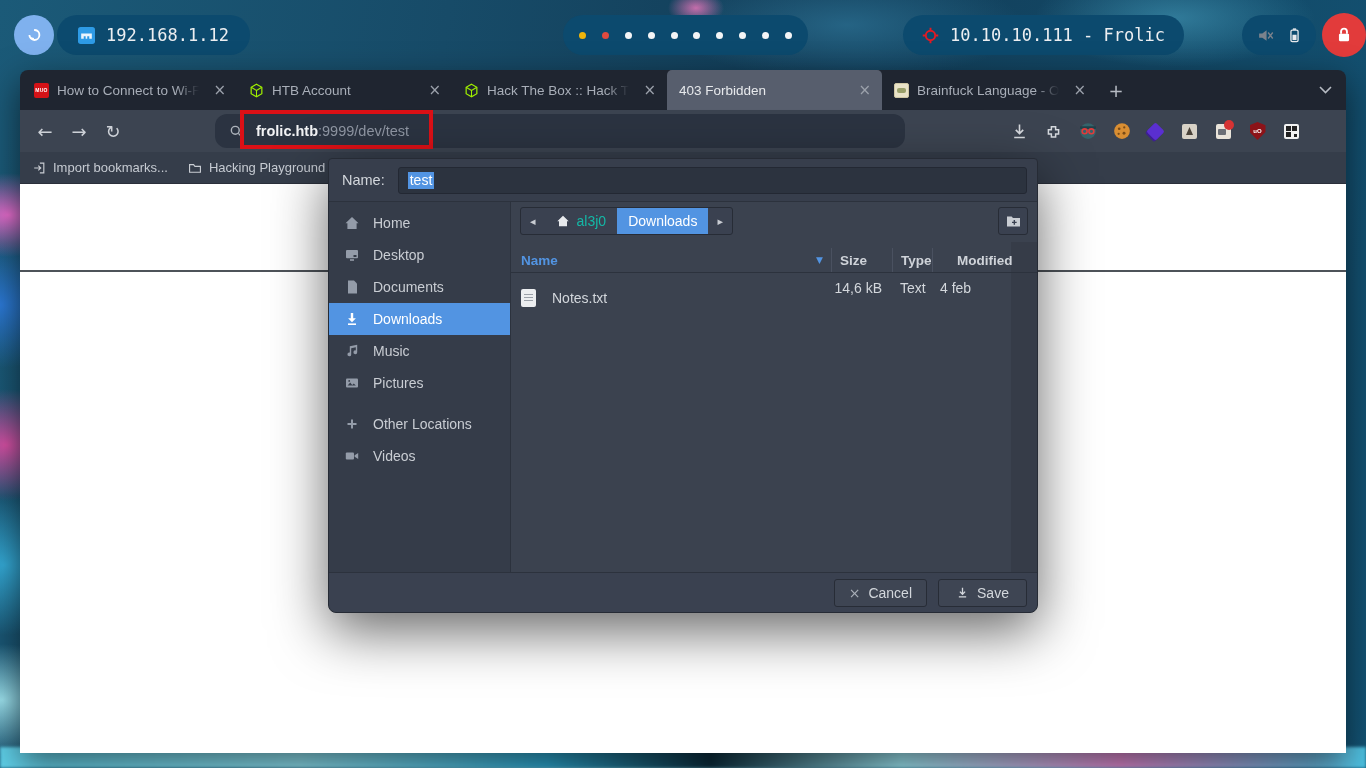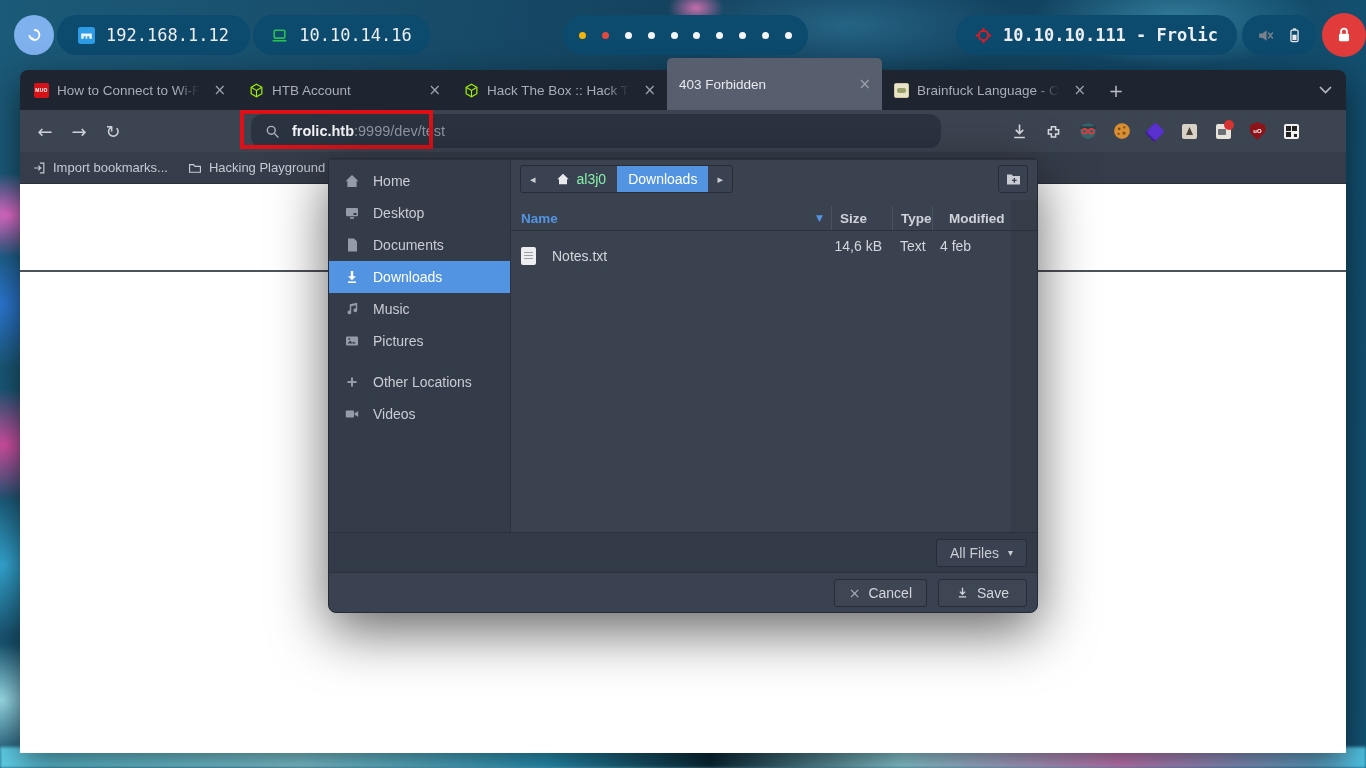--- a/index.html
+++ b/index.html
@@ -28,52 +28,52 @@
   
   .panel { position:absolute; top:0; left:0; width:1366px; height:70px; }
   .launcher { position:absolute; left:14px; top:15px; width:40px; height:40px; border-radius:50%;
     background:#7fb1ee; display:grid; place-items:center; }
   .pill { position:absolute; top:15px; height:40px; background:#0c4a6e; border-radius:20px;
     display:flex; align-items:center; justify-content:center; gap:11px; color:#eceef1;
     font-family:"DejaVu Sans Mono","Liberation Mono",monospace; font-size:17px; }
   .pill-eth { left:57px; width:193px; }
   .pill-vpn { left:253px; width:177px; }
   .pill-ws  { left:563px; width:245px; gap:0; justify-content:space-evenly; }
-  .pill-target { left:956px; width:281px;font-weight:bold; }
+  .pill-target { left:903px; width:281px; }
   .pill-status { left:1242px; width:74px; gap:13px; }
   .dot { width:7px; height:7px; border-radius:50%; background:#f4f5f6; }
   .dot.amber { background:#f0b40a; } .dot.red { background:#e04a3f; }
   .lock-btn { position:absolute; left:1322px; top:13px; width:44px; height:44px; border-radius:50%;
     background:#e23b3b; display:grid; place-items:center; }
   .icon16 { width:17px; height:17px; display:inline-block; }
 
   
   .window { position:absolute; left:20px; top:70px; width:1326px; height:683px;
     border-radius:8px 8px 0 0; box-shadow:0 12px 34px rgba(0,0,0,.55); }
   .tabbar { height:40px; background:#1f2530; border-radius:8px 8px 0 0;
     display:flex; align-items:flex-end; padding-left:2px; }
   .tab { width:215px; height:40px; display:flex; align-items:center; gap:8px;
     padding:0 8px 0 12px; color:#a8aeb8; font-size:13.5px; }
-  .tab.active { height:52px; background:#575e6d; color:#e7e9ec; border-radius:5px 5px 0 0; }
+  .tab.active { height:40px; background:#575e6d; color:#e7e9ec; border-radius:5px 5px 0 0; }
   .tab-title { flex:1; white-space:nowrap; overflow:hidden;
     -webkit-mask-image:linear-gradient(90deg,#000 82%,transparent 98%);
             mask-image:linear-gradient(90deg,#000 82%,transparent 98%); }
   .tab-close { font-size:15px; color:#9ba1ab; padding:0 3px; }
   .newtab { width:38px; height:40px; display:grid; place-items:center; color:#b6bbc3; font-size:18px; }
   .tab-chevron { margin-left:auto; margin-right:14px; height:40px; display:grid; place-items:center; }
   .favicon { width:15px; height:15px; flex:0 0 auto; display:grid; place-items:center; position:relative; }
   .fav-muo { background:#d41217; border-radius:2px; }
   .fav-muo span { color:#fff; font-size:5px; font-weight:bold; letter-spacing:.3px; }
   .fav-tan { background:#e9e3c8; border-radius:2px; border:1px solid #cfc7a5; }
   .fav-tan i { width:9px; height:5px; background:#9aa06a; border-radius:2px; display:block; }
 
   .toolbar { height:42px; background:#3c4451; display:flex; align-items:center; position:relative; }
   .navbtn { width:34px; text-align:center; color:#cdd1d7; font-size:18px; }
   .urlbar { position:absolute; left:195px; top:4px; width:690px; height:34px; background:#2b3341;
-    border-radius:12px; display:flex; align-items:center; gap:12px; padding-left:14px; font-size:14.5px;margin-left:36px; }
+    border-radius:12px; display:flex; align-items:center; gap:12px; padding-left:14px; font-size:14.5px; }
   .url-host { color:#f2f3f5; font-weight:bold; }
   .url-rest { color:#8f96a3; }
   .red-box { position:absolute; left:220px; top:0; width:193px; height:39px;
     border:4px solid #dc1016; z-index:6; }
   .tool-icons { position:absolute; right:12px; top:0; height:42px; display:flex; align-items:center; gap:15px; }
   .ticon { width:19px; height:19px; display:grid; place-items:center; position:relative; }
   .hamburger { width:18px; display:grid; gap:4px; }
   .hamburger i { height:2px; background:#cdd1d7; border-radius:1px; }
   .diamond { width:13px; height:13px; background:#5a2fd0; transform:rotate(45deg); border-radius:2px;
     box-shadow:0 2px 0 #3d1f92; }
@@ -116,34 +116,34 @@
   .dlg-sidebar { width:182px; background:#353c49; border-right:1px solid #2c323d; padding-top:5px; }
   .side-item { height:32px; display:flex; align-items:center; gap:13px; padding-left:15px; color:#c9cdd3; }
   .side-item.selected { background:#5294e2; color:#fff; }
   .side-item.other { margin-top:9px; }
   .sicon { width:16px; height:16px; }
   .dlg-main { flex:1; display:flex; flex-direction:column; background:#3b424f; position:relative; }
   .scroll-gutter { position:absolute; right:0; top:40px; bottom:0; width:26px; background:#363c48; }
   .pathbar { height:38px; display:flex; align-items:center; padding:0 9px; position:relative; z-index:1; }
   .crumb-group { display:flex; align-items:stretch; height:28px; background:#3a4150;
     border:1px solid #272c36; border-radius:3px; overflow:hidden; }
-  .crumb-seg { display:flex; align-items:center; gap:7px; padding:0 11px; color:#86efac; }
+  .crumb-seg { display:flex; align-items:center; gap:7px; padding:0 11px; color:#14b8a6; }
   .crumb-nav { padding:0 9px; color:#c9cdd3; font-size:11px; display:flex; align-items:center; }
   .crumb-current { background:#5294e2; color:#fff; }
   .newfolder-btn { margin-left:auto; width:30px; height:28px; background:#3a4150;
     border:1px solid #272c36; border-radius:3px; display:grid; place-items:center; }
   .list-header { height:25px; margin-top:8px; display:flex; align-items:flex-start;
     border-bottom:1px solid #2c323d; font-weight:bold; font-size:13.5px; color:#cfd3d9;
     position:relative; z-index:1; }
   .hc { display:flex; align-items:center; height:100%; }
   .hc-name { flex:1; padding-left:10px; color:#5294e2; }
   .hc-name .sort { margin-left:auto; margin-right:8px; font-size:9px; color:#5294e2; }
   .hc-size { width:61px; border-left:1px solid #4a5160; padding-left:8px; }
   .hc-type { width:40px; border-left:1px solid #4a5160; padding-left:8px; }
-  .hc-mod  { width:105px; border-left:1px solid #4a5160; padding-left:16px; }
+  .hc-mod  { width:105px; border-left:1px solid #4a5160; padding-left:24px; }
   .file-row { height:29px; display:flex; align-items:center; position:relative; z-index:1; }
   .fc-name { flex:1; padding-left:10px; display:flex; align-items:center; gap:16px;margin-top:20px; }
   .fc-size { width:61px; text-align:right; padding-right:10px; }
   .fc-type { width:40px; padding-left:8px; }
   .fc-mod  { width:105px; padding-left:8px; }
   .doc-ic { width:15px; height:18px; background:#eceef0; border-radius:2px; display:grid; place-items:center; }
   .doc-ic i { width:9px; height:8px;
     background:repeating-linear-gradient(#9aa0a8 0 1px, transparent 1px 3px); display:block; }
   .dlg-filter { height:40px; background:#343b48; border-top:1px solid #2c323d;
     display:flex; align-items:center; justify-content:flex-end; padding-right:10px; }
@@ -175,29 +175,20 @@
   <div class="pill pill-eth">
     <span class="icon16">
       <svg width="17" height="17" viewBox="0 0 16 16">
           <rect width="16" height="16" rx="2.5" fill="#2e9be6"></rect>
           <path d="M3 6h10v5h-2.4V8.6H8.7V11H7.2V8.6H5.4V11H3z" fill="#eaf4fc"></path>
         </svg>
     </span>
     <span>192.168.1.12</span>
   </div>
 
-  <div class="pill pill-vpn">
-    <span class="icon16">
-      <svg width="17" height="17" viewBox="0 0 16 16">
-          <rect x="3" y="3" width="10" height="7.5" rx="1" fill="none" stroke="#27c153" stroke-width="1.5"></rect>
-          <path d="M1.5 13h13" stroke="#27c153" stroke-width="1.5"></path>
-        </svg>
-    </span>
-    <span>10.10.14.16</span>
-  </div>
 
   <div class="pill pill-ws">
     <span class="dot amber"></span>
     <span class="dot red"></span>
     <span class="dot"></span>
     <span class="dot"></span>
     <span class="dot"></span>
     <span class="dot"></span>
     <span class="dot"></span>
     <span class="dot"></span>
@@ -380,20 +371,26 @@
     </span>
   </div>
 
   <div class="content">
     <div class="hr-403"></div>
   </div>
 </div>
 
 <div class="dialog">
 
+  <div class="dlg-name">
+    <span class="name-label">Name:</span>
+    <div class="name-input">
+      <span class="sel-text">test</span>
+    </div>
+  </div>
 
   <div class="dlg-body">
     <div class="dlg-sidebar">
       <div class="side-item">
         <svg class="sicon" viewBox="0 0 16 16">
             <path d="M8 2L1.5 8.2h1.9V14h9.2V8.2h1.9z" fill="#949ca9"></path>
           </svg>
         <span>Home</span>
       </div>
       <div class="side-item">
@@ -486,26 +483,20 @@
             </span>
           <span>Notes.txt</span>
         </span>
         <span class="fc-size">14,6 kB</span>
         <span class="fc-type">Text</span>
         <span class="fc-mod">4 feb</span>
       </div>
     </div>
   </div>
 
-  <div class="dlg-filter">
-    <span class="allfiles-btn">
-      <span>All Files</span>
-      <span class="glyph">▾</span>
-    </span>
-  </div>
 
   <div class="dlg-actions">
     <span class="dlg-btn">
       <span class="x glyph">×</span>
       <span>Cancel</span>
     </span>
     <span class="dlg-btn">
       <span>
         <svg width="13" height="14" viewBox="0 0 16 16">
             <path d="M8 1.5v7.8M4.8 6.3L8 9.6l3.2-3.3M3.5 12.8h9" fill="none" stroke="#d3d7dc" stroke-width="1.6"></path>

